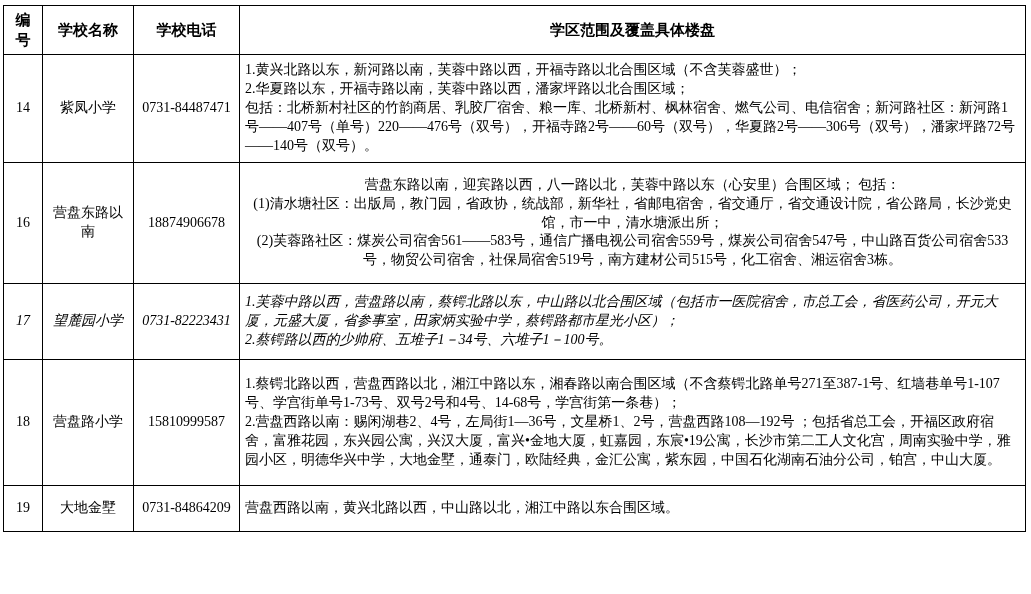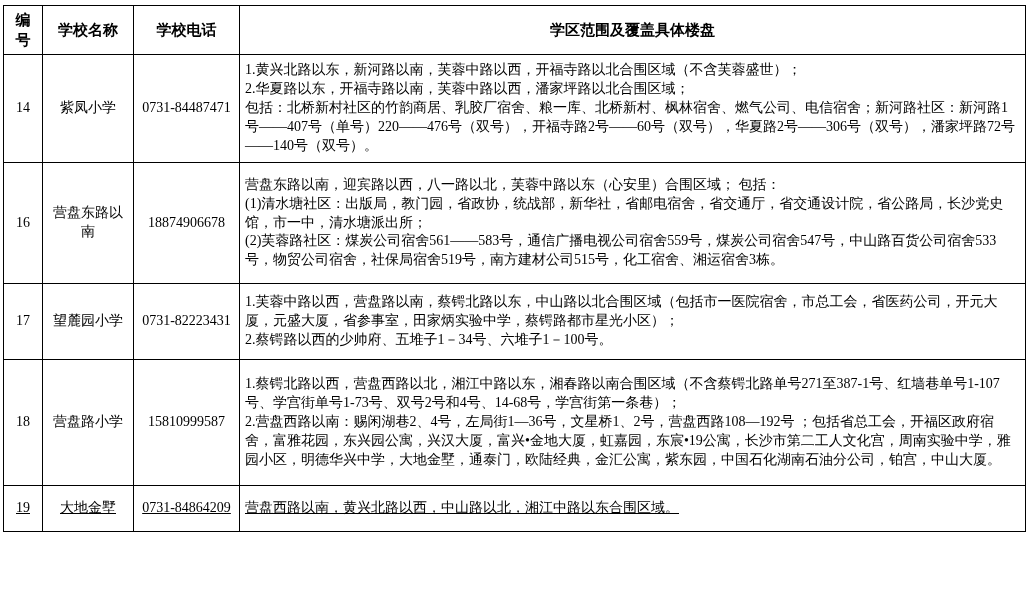--- a/index.html
+++ b/index.html
@@ -33,24 +33,24 @@
   .col-name{width:91px;}
   .col-phone{width:106px;}
   .col-detail{width:786px;}
   td.c-id,td.c-name,td.c-phone{text-align:center;}
   td.c-detail{
     text-align:left;
     white-space:pre-wrap;
   }
   tr.r14 td{height:103px;}
   tr.r15 td{height:56px;}
-  tr.r16 td{height:116px;}
-  tr.r17 td{height:71px;}
+  tr.r16 td{height:116px;text-align:center;}
+  tr.r17 td{height:71px;font-style:italic;}
   tr.r18 td{height:121px;}
-  tr.r19 td{height:41px;text-decoration:underline;}
+  tr.r19 td{height:41px;}
 </style>
 </head>
 <body>
 
 <table class="school-table">
   <colgroup>
     <col class="col-id">
       <col class="col-name">
       <col class="col-phone">
       <col class="col-detail">

